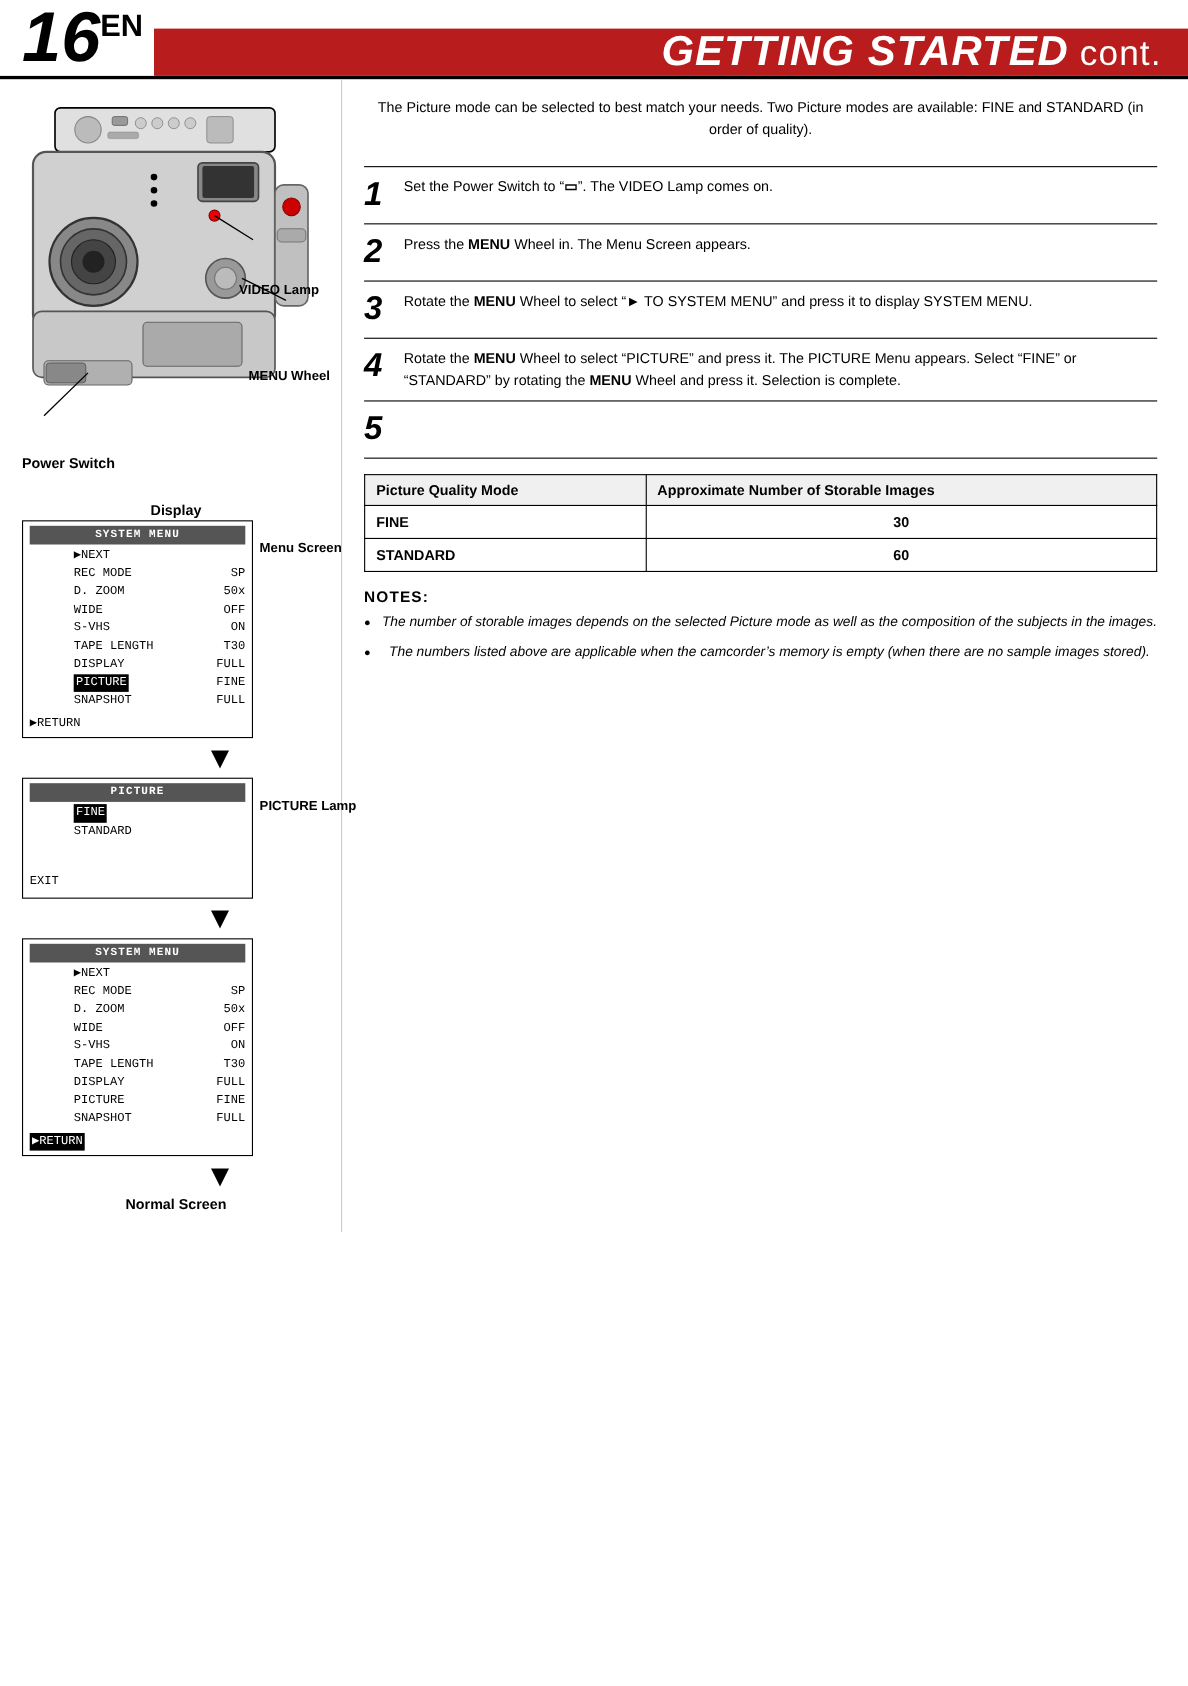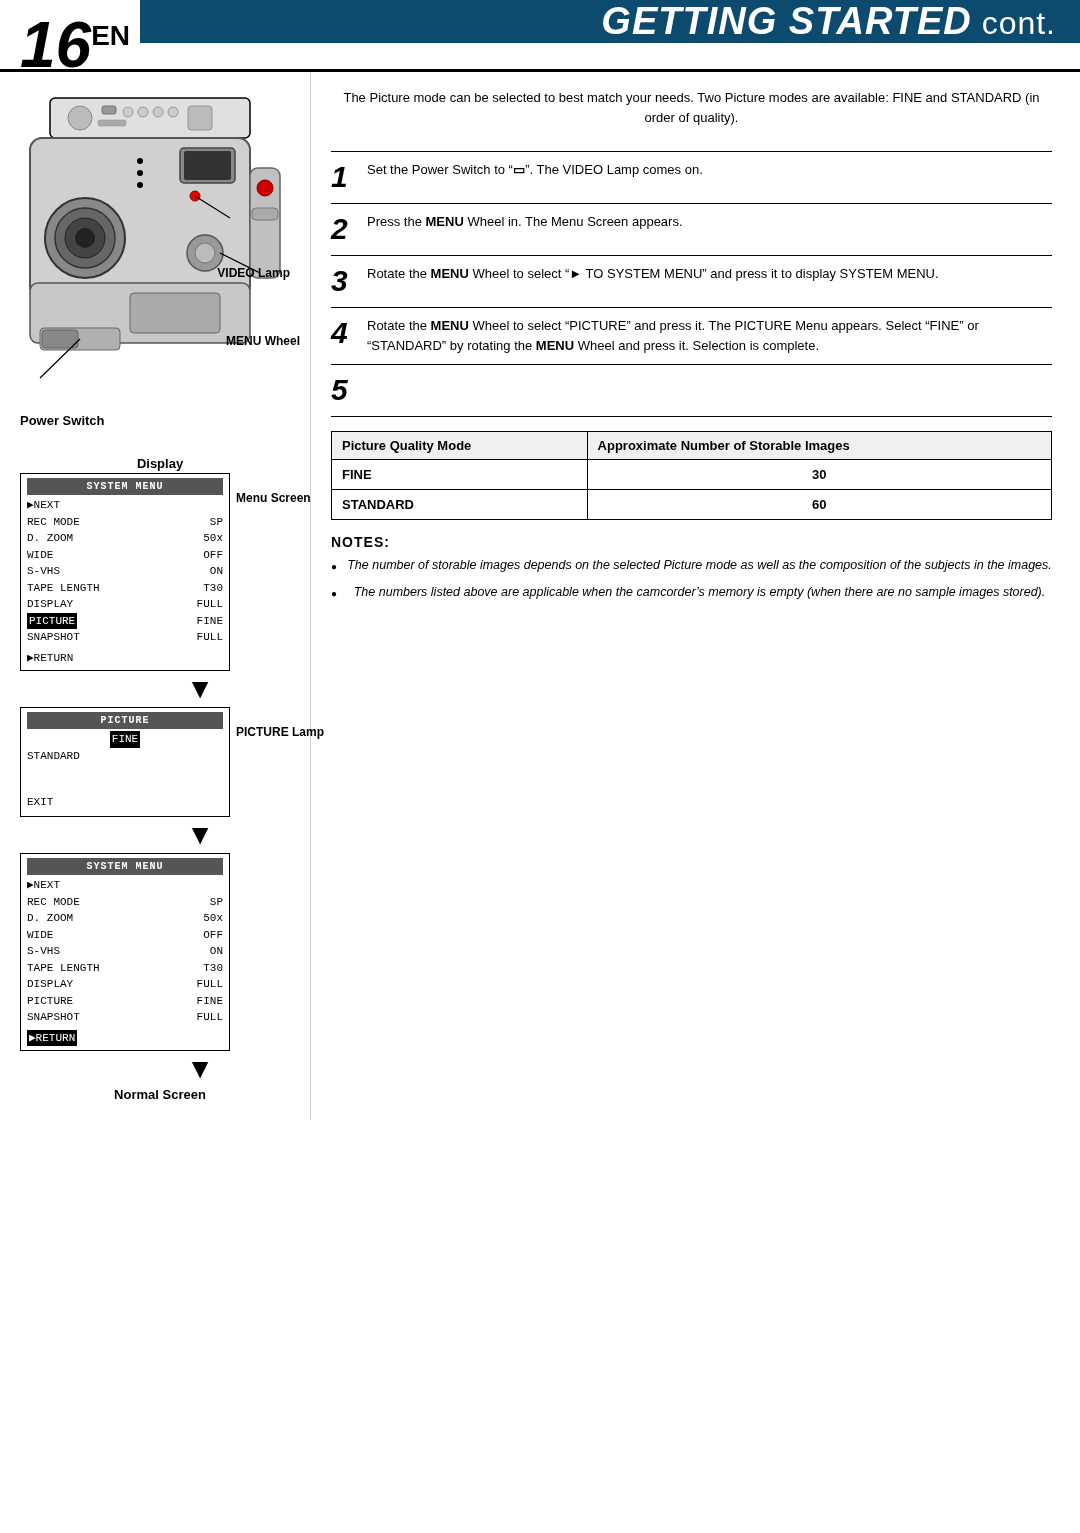--- a/index.html
+++ b/index.html
@@ -10,41 +10,41 @@
       font-family: Arial, Helvetica, sans-serif;
       font-size: 14px;
       color: #000;
       position: relative;
       overflow-x: hidden;
     }
 
     
     .header {
       display: flex;
-      align-items: flex-start;
+      align-items: flex-end;
       height: 72px;
       border-bottom: 3px solid #000;
       margin-bottom: 0;
     }
     .header-page-num {
       font-size: 64px;
       font-weight: bold;
       font-style: italic;
       padding: 0 10px 0 20px;
       line-height: 72px;
       color: #000;
     }
     .header-page-num sup {
       font-size: 28px;
       vertical-align: super;
       font-style: normal;
     }
     .header-title-box {
       flex: 1;
-      background: #0c4a6e;
+      background: #b91c1c;
       display: flex;
       align-items: center;
       justify-content: flex-end;
       padding-right: 24px;
     }
     .header-title {
       font-size: 38px;
       font-weight: bold;
       font-style: italic;
       color: #fff;
@@ -78,21 +78,21 @@
     }
 
     
     .camera-svg {
       width: 270px;
       height: 330px;
     }
 
     .label-video-lamp {
       position: absolute;
-      top: 178px;
+      top: 168px;
       right: 0px;
       font-size: 12px;
       font-weight: bold;
       white-space: nowrap;
     }
     .label-menu-wheel {
       position: absolute;
       top: 246px;
       right: -10px;
       font-size: 12px;
@@ -121,21 +121,22 @@
       color: #fff;
       text-align: center;
       font-size: 10px;
       font-weight: bold;
       letter-spacing: 1px;
       margin-bottom: 2px;
       padding: 1px 0;
     }
     .menu-row {
       display: flex;
-      justify-content: center;
+      justify-content: flex-start;
+      margin-left: 40px;
     }
     .menu-row .key { flex: 1; }
     .menu-row .val { text-align: right; }
     .menu-highlight {
       background: #000;
       color: #fff;
       display: inline-block;
       padding: 0 2px;
     }
     .arrow-down {

